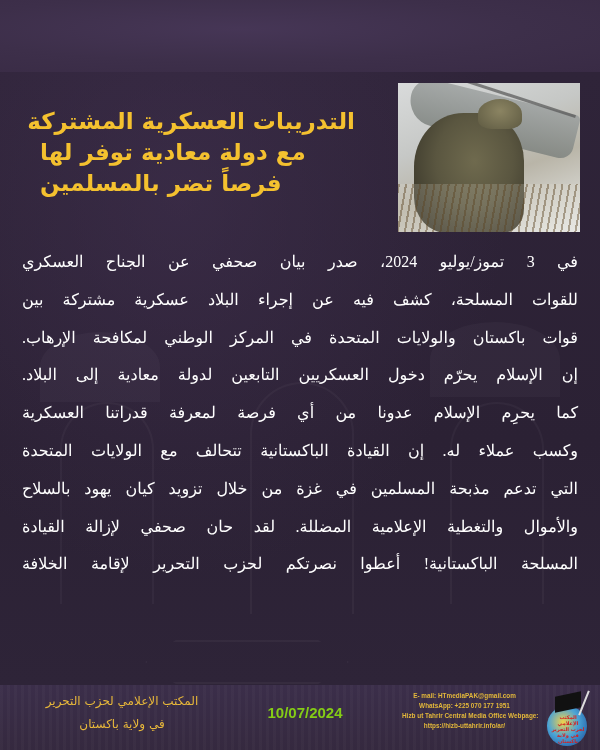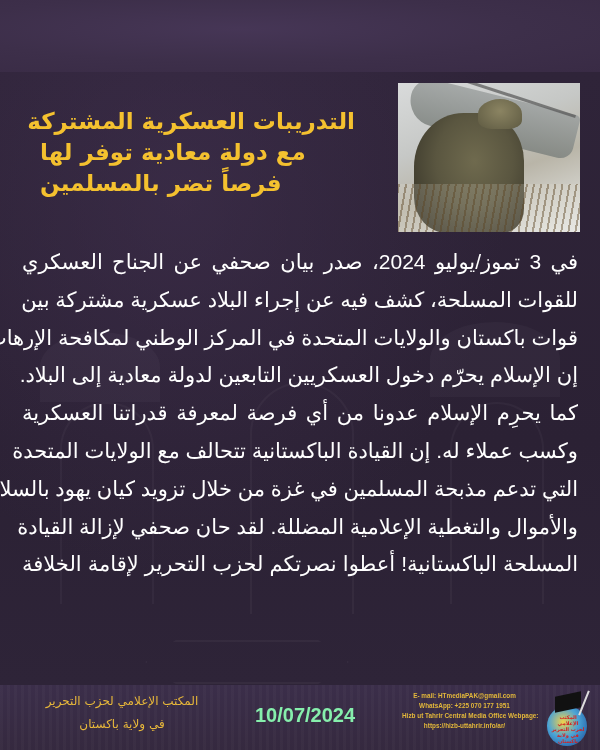--- a/index.html
+++ b/index.html
@@ -68,41 +68,41 @@
     border-radius: 50% 50% 30% 30%;
   }
   .photo .grass {
     position: absolute; left: 0; bottom: 0; width: 182px; height: 48px;
     background: repeating-linear-gradient(100deg, rgba(120,100,70,0.55) 0 2px, rgba(230,225,210,0.2) 2px 7px);
   }
 
   .body-text {
     position: absolute; left: 22px; top: 243px; width: 556px;
     direction: rtl; text-align: justify; text-align-last: right;
-    color: #ffffff; font-size: 21px; line-height: 37.8px;
-    font-family: Liberation Sans, sans-serif;
+    color: #ffffff; font-size: 16px; line-height: 37.8px;
+    font-family: Liberation Serif, serif;
   }
   .body-text .line { display: block; white-space: nowrap; text-align: justify; text-align-last: justify; }
   .body-text .line.last { text-align-last: right; }
 
   .footer {
     position: absolute; left: 0; top: 685px; width: 600px; height: 65px;
     background:
       repeating-linear-gradient(90deg, rgba(255,255,255,0.025) 0 3px, rgba(0,0,0,0) 3px 7px),
       linear-gradient(#3b2e4a, #35293f);
   }
   .footer-org {
     position: absolute; left: 22px; top: 690px; width: 200px;
     direction: rtl; text-align: center;
     color: #e8b83a; font-size: 12px; line-height: 23px;
     font-family: "DejaVu Sans", sans-serif;
   }
   .footer-date {
     position: absolute; left: 255px; top: 704px; width: 100px; text-align: center;
-    color: #86efac; font-weight: bold; font-size: 20px;
+    color: #84cc16; font-weight: bold; font-size: 15px;
     font-family: "Liberation Sans", sans-serif;
   }
   .footer-contact {
     position: absolute; left: 402px; top: 691px; width: 125px; text-align: center;
     color: #e2b73a; font-size: 6.4px; line-height: 10px; font-weight: bold;
     font-family: "Liberation Sans", sans-serif; white-space: nowrap;
   }
   .logo {
     position: absolute; left: 545px; top: 690px; width: 46px; height: 56px;
   }

